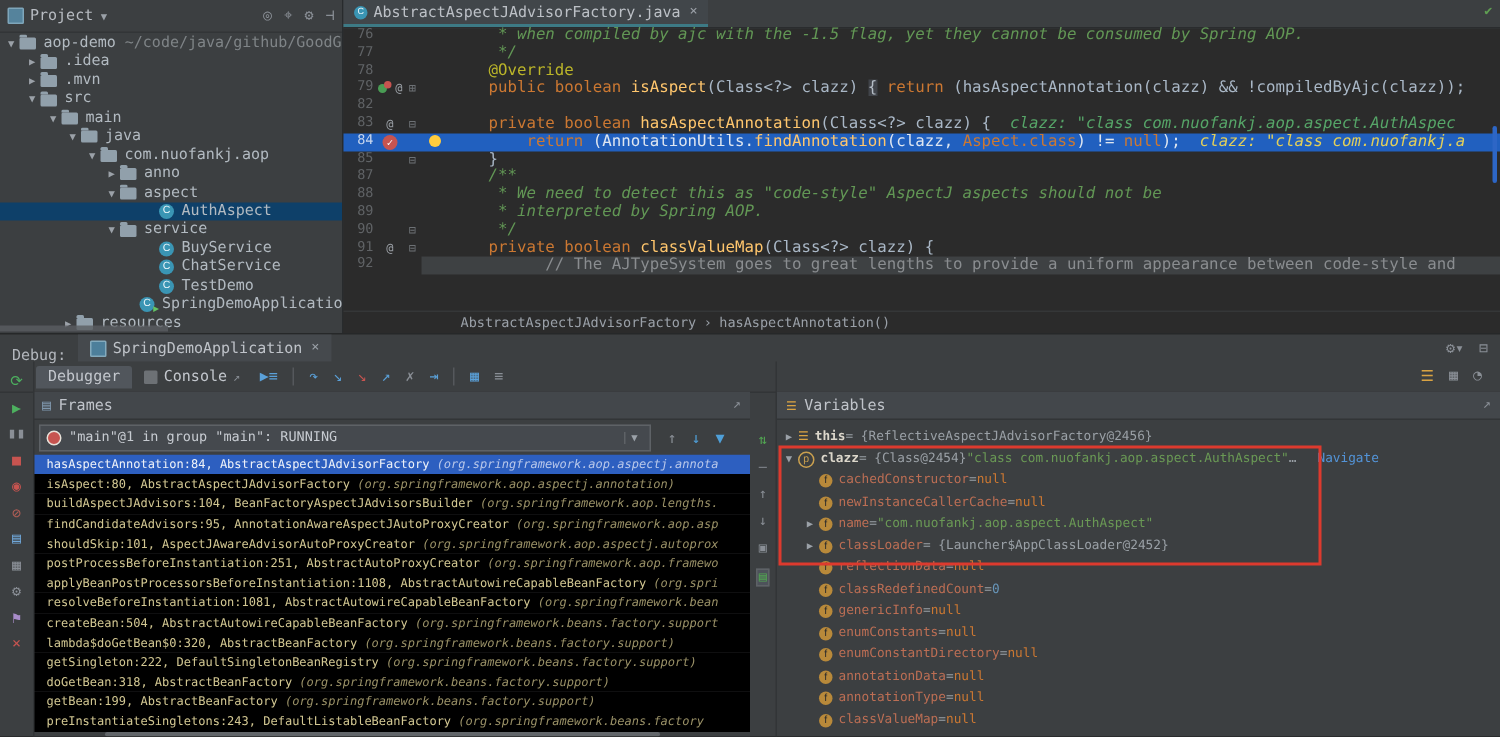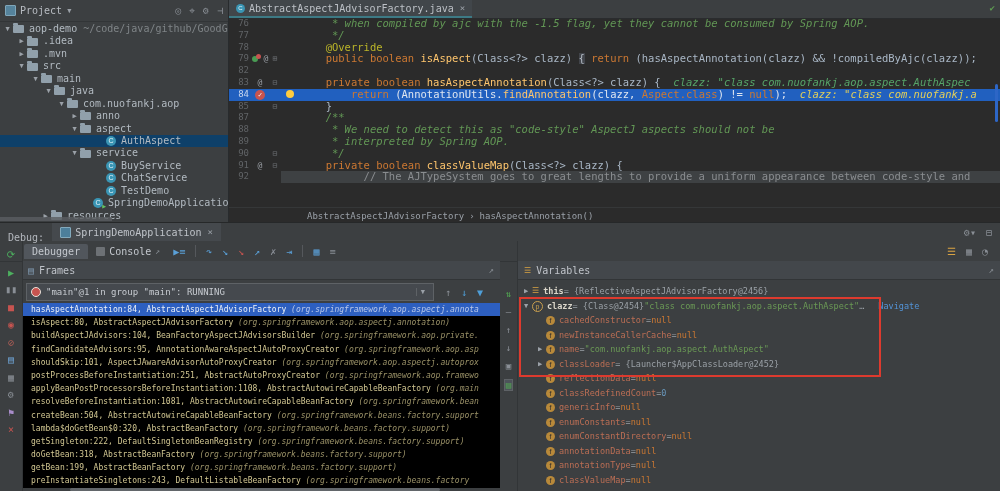--- a/index.html
+++ b/index.html
@@ -317,25 +317,25 @@
         <div class="combo">
           <span class="thr-ic"></span>
           <span>"main"@1 in group "main": RUNNING</span>
           <span class="combo-arrow">▼</span>
         </div>
         <span id="frames-toolbar"><span class="tb-ic" style="color: rgb(138, 143, 150);">↑</span><span class="tb-ic" style="color: rgb(79, 159, 216);">↓</span><span class="tb-ic" style="color: rgb(79, 159, 216);">▼</span></span>
       </div>
       <div id="frames-list">
           <div class="frow sel"><span class="loc">hasAspectAnnotation:84, AbstractAspectJAdvisorFactory </span><span class="pkg">(org.springframework.aop.aspectj.annota</span></div>
           <div class="frow"><span class="loc">isAspect:80, AbstractAspectJAdvisorFactory </span><span class="pkg">(org.springframework.aop.aspectj.annotation)</span></div>
-          <div class="frow"><span class="loc">buildAspectJAdvisors:104, BeanFactoryAspectJAdvisorsBuilder </span><span class="pkg">(org.springframework.aop.private.</span></div>
+          <div class="frow"><span class="loc">buildAspectJAdvisors:104, BeanFactoryAspectJAdvisorsBuilder </span><span class="pkg">(org.springframework.aop.lengths.</span></div>
           <div class="frow"><span class="loc">findCandidateAdvisors:95, AnnotationAwareAspectJAutoProxyCreator </span><span class="pkg">(org.springframework.aop.asp</span></div>
           <div class="frow"><span class="loc">shouldSkip:101, AspectJAwareAdvisorAutoProxyCreator </span><span class="pkg">(org.springframework.aop.aspectj.autoprox</span></div>
           <div class="frow"><span class="loc">postProcessBeforeInstantiation:251, AbstractAutoProxyCreator </span><span class="pkg">(org.springframework.aop.framewo</span></div>
-          <div class="frow"><span class="loc">applyBeanPostProcessorsBeforeInstantiation:1108, AbstractAutowireCapableBeanFactory </span><span class="pkg">(org.main</span></div>
+          <div class="frow"><span class="loc">applyBeanPostProcessorsBeforeInstantiation:1108, AbstractAutowireCapableBeanFactory </span><span class="pkg">(org.spri</span></div>
           <div class="frow"><span class="loc">resolveBeforeInstantiation:1081, AbstractAutowireCapableBeanFactory </span><span class="pkg">(org.springframework.bean</span></div>
           <div class="frow"><span class="loc">createBean:504, AbstractAutowireCapableBeanFactory </span><span class="pkg">(org.springframework.beans.factory.support</span></div>
           <div class="frow"><span class="loc">lambda$doGetBean$0:320, AbstractBeanFactory </span><span class="pkg">(org.springframework.beans.factory.support)</span></div>
           <div class="frow"><span class="loc">getSingleton:222, DefaultSingletonBeanRegistry </span><span class="pkg">(org.springframework.beans.factory.support)</span></div>
           <div class="frow"><span class="loc">doGetBean:318, AbstractBeanFactory </span><span class="pkg">(org.springframework.beans.factory.support)</span></div>
           <div class="frow"><span class="loc">getBean:199, AbstractBeanFactory </span><span class="pkg">(org.springframework.beans.factory.support)</span></div>
           <div class="frow"><span class="loc">preInstantiateSingletons:243, DefaultListableBeanFactory </span><span class="pkg">(org.springframework.beans.factory</span></div>
         </div>
       <div id="frames-hscroll"></div>
     </div>

